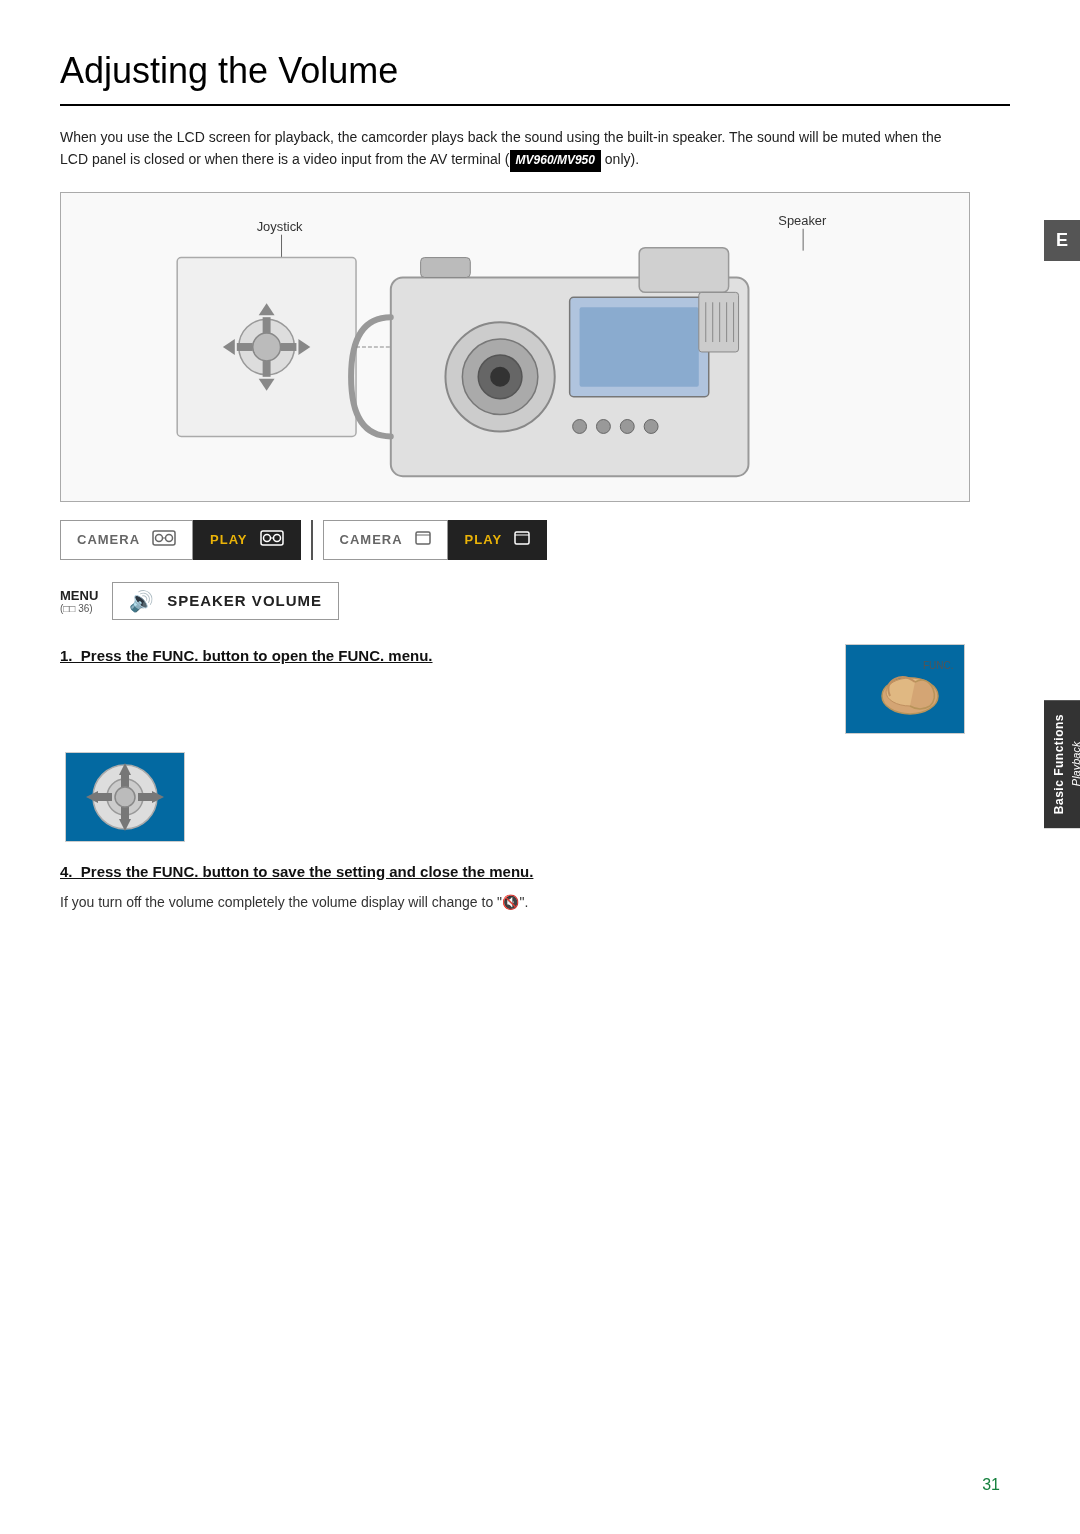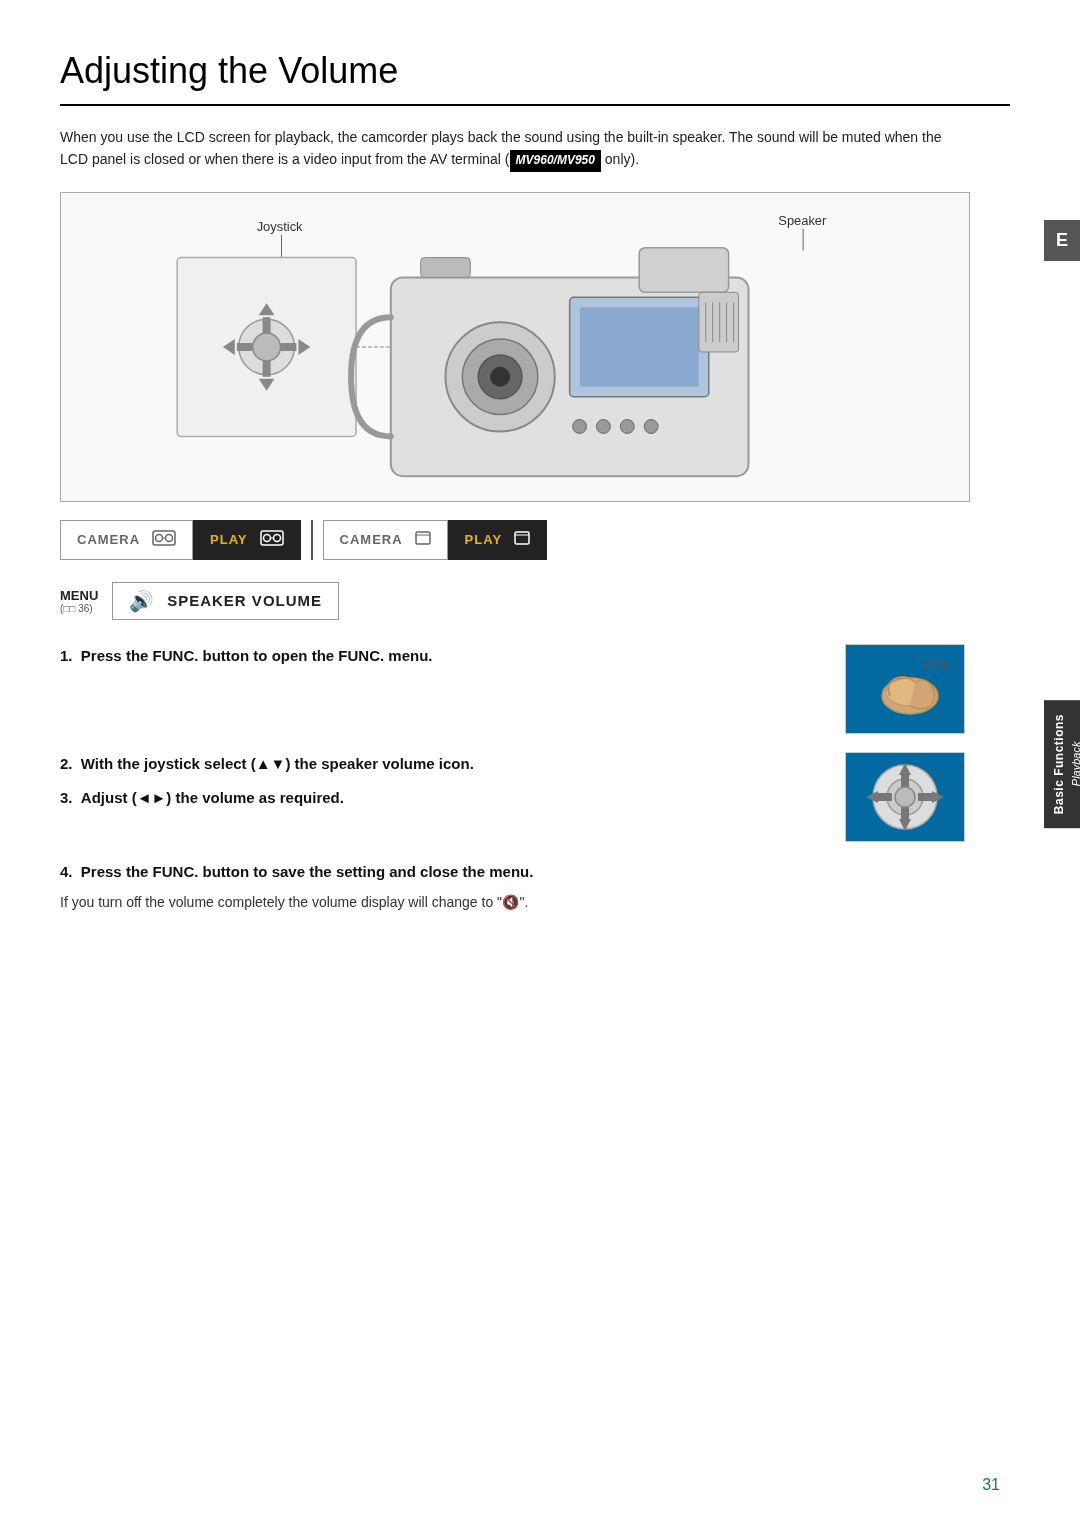--- a/index.html
+++ b/index.html
@@ -221,20 +221,21 @@
     }
 
     .step-text {
       font-size: 15px;
       line-height: 1.6;
       color: #111;
     }
 
     .step-text strong {
       font-weight: bold;
+      text-decoration: underline;
     }
 
     .step-note {
       font-size: 14px;
       color: #333;
       margin-top: 8px;
       line-height: 1.5;
     }
 
     
@@ -409,24 +410,20 @@
             <ellipse cx="55" cy="38" rx="24" ry="14" fill="#e0b882" stroke="#c09060" stroke-width="1"></ellipse>
 
             <path d="M35 42 Q30 30 40 25 Q50 20 60 28" fill="none" stroke="#c09060" stroke-width="2"></path>
             <path d="M60 28 Q72 22 78 35 Q82 45 75 52 Q65 58 55 52" fill="#d4a574" stroke="#b8945a" stroke-width="1.5"></path>
           </svg>
         </div>
       </div>
     </div>
 
     <div class="step-row">
-      <div class="step-text-col">
-        <p class="step-text"><strong>2.&nbsp;&nbsp;With the joystick select (▲▼) the speaker volume icon.</strong></p>
-        <p class="step-text" style="margin-top:10px;"><strong>3.&nbsp;&nbsp;Adjust (◄►) the volume as required.</strong></p>
-      </div>
       <div class="step-img-col">
         <div class="device-img-box">
           <svg width="90" height="80" viewBox="0 0 90 80">
 
             <circle cx="45" cy="40" r="32" fill="#ddd" stroke="#aaa" stroke-width="1.5"></circle>
             <circle cx="45" cy="40" r="18" fill="#ccc" stroke="#999" stroke-width="1.5"></circle>
 
             <polygon points="45,6 39,18 51,18" fill="#777"></polygon>
 
             <polygon points="45,74 39,62 51,62" fill="#777"></polygon>

